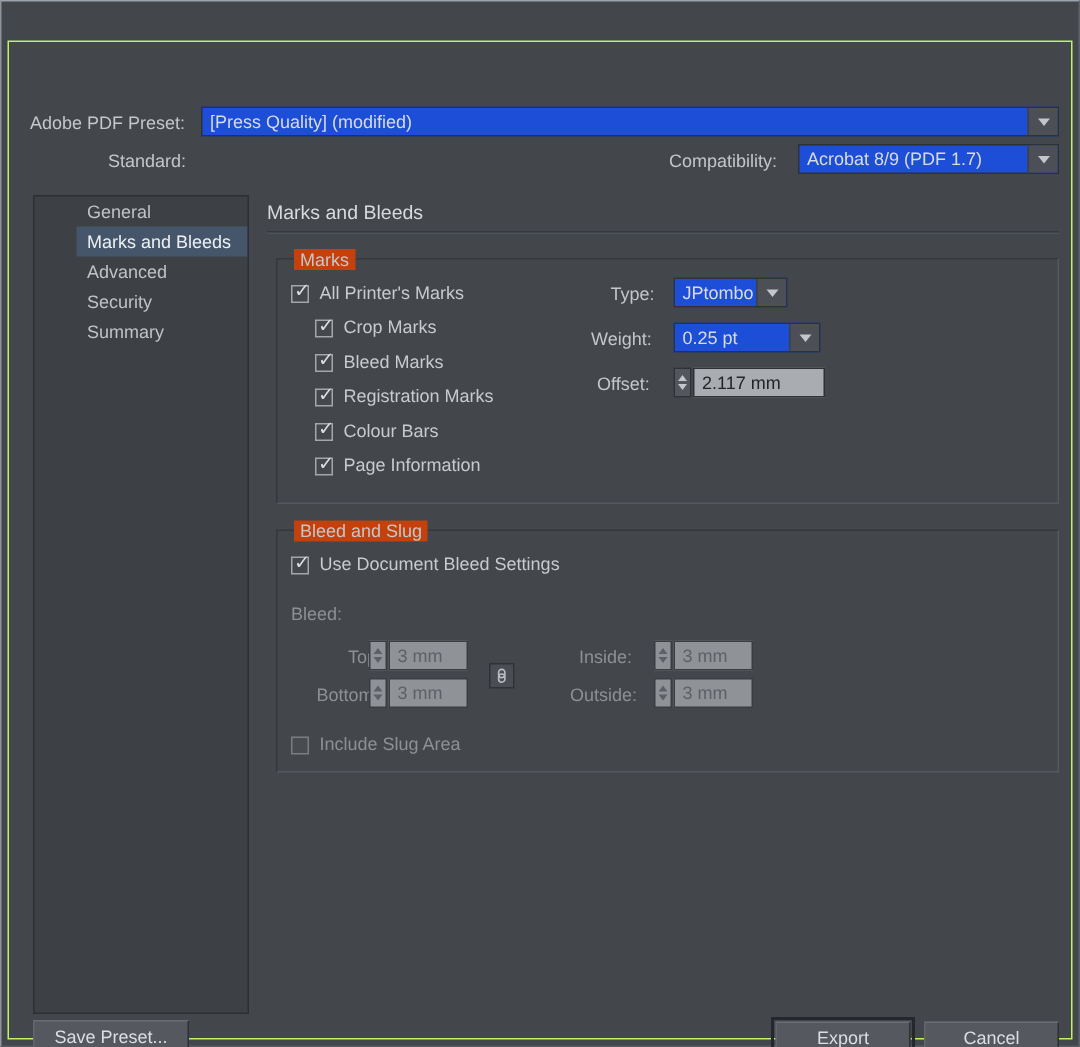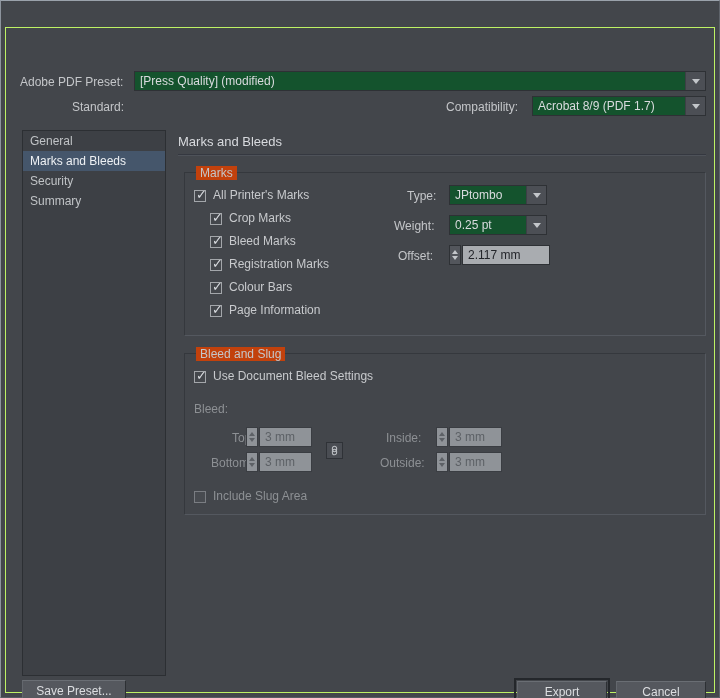--- a/index.html
+++ b/index.html
@@ -58,21 +58,21 @@
     overflow:hidden;white-space:nowrap;
   }
   .field.light{
     background:#a9acb0;color:#23252a;border:1px solid #2e3135;
   }
   .field.disabled{
     background:#8f9398;color:#5d6166;border:1px solid #3a3d42;
   }
   .combo{
     position:absolute;box-sizing:border-box;height:20px;
-    background:#14532d;
+    background:#1d4ed8;
     border:1px solid #2e3135;
   }
   .combo .val{
     position:absolute;left:5px;top:0;line-height:18px;
     font-size:12px;color:#d9dbde;white-space:nowrap;
   }
   .combo .arrowbox{
     position:absolute;right:0;top:0;bottom:0;width:19px;
     border-left:1px solid #3c3f45;
     background:#4c4f55;
@@ -85,20 +85,21 @@
     border-right:4px solid transparent;
     border-top:5px solid #c3c6ca;
   }
   
   .sidebar{
     position:absolute;left:16px;top:102px;width:144px;height:546px;
     background:#3d4045;
     border:1px solid #2c2f33;
     box-sizing:border-box;
     overflow:hidden;
+    padding-left:28px;
   }
   .side-item{
     height:20px;line-height:20px;
     padding-left:7px;
     font-size:12px;color:#c0c3c6;
     white-space:nowrap;
     box-sizing:border-box;
   }
   .side-item.sel{
     background:#45566b;color:#eef1f4;
@@ -207,20 +208,21 @@
     <div class="combo" style="left:526px;top:68px;width:174px;">
       <div class="val">Acrobat 8/9 (PDF 1.7)</div>
       <div class="arrowbox">
         <span class="arrow-dn"></span>
       </div>
     </div>
 
     <div class="sidebar">
       <div class="side-item">General</div>
       <div class="side-item sel">Marks and Bleeds</div>
+      <div class="side-item">Advanced</div>
       <div class="side-item">Security</div>
       <div class="side-item">Summary</div>
     </div>
 
     <div class="panel-title">Marks and Bleeds</div>
     <div class="panel-sep"></div>
 
     <div class="group" style="left:178px;top:144px;width:522px;height:164px;"></div>
     <div class="group-label" style="left:190px;top:138px;">Marks</div>
 
@@ -238,21 +240,21 @@
       <span class="cbox"><span class="tick">✓</span></span><span class="cb-label">Registration Marks</span>
     </div>
     <div class="cb-row" style="left:204px;top:252px;">
       <span class="cbox"><span class="tick">✓</span></span><span class="cb-label">Colour Bars</span>
     </div>
     <div class="cb-row" style="left:204px;top:275px;">
       <span class="cbox"><span class="tick">✓</span></span><span class="cb-label">Page Information</span>
     </div>
 
     <div class="lbl" style="left:401px;top:161px;">Type:</div>
-    <div class="combo" style="left:443px;top:157px;width:98px;">
+    <div class="combo" style="left:443px;top:157px;width:76px;">
       <div class="val">JPtombo</div>
       <div class="arrowbox">
         <span class="arrow-dn"></span>
       </div>
     </div>
 
     <div class="lbl" style="left:388px;top:191px;">Weight:</div>
     <div class="combo" style="left:443px;top:187px;width:98px;">
       <div class="val">0.25 pt</div>
       <div class="arrowbox">

